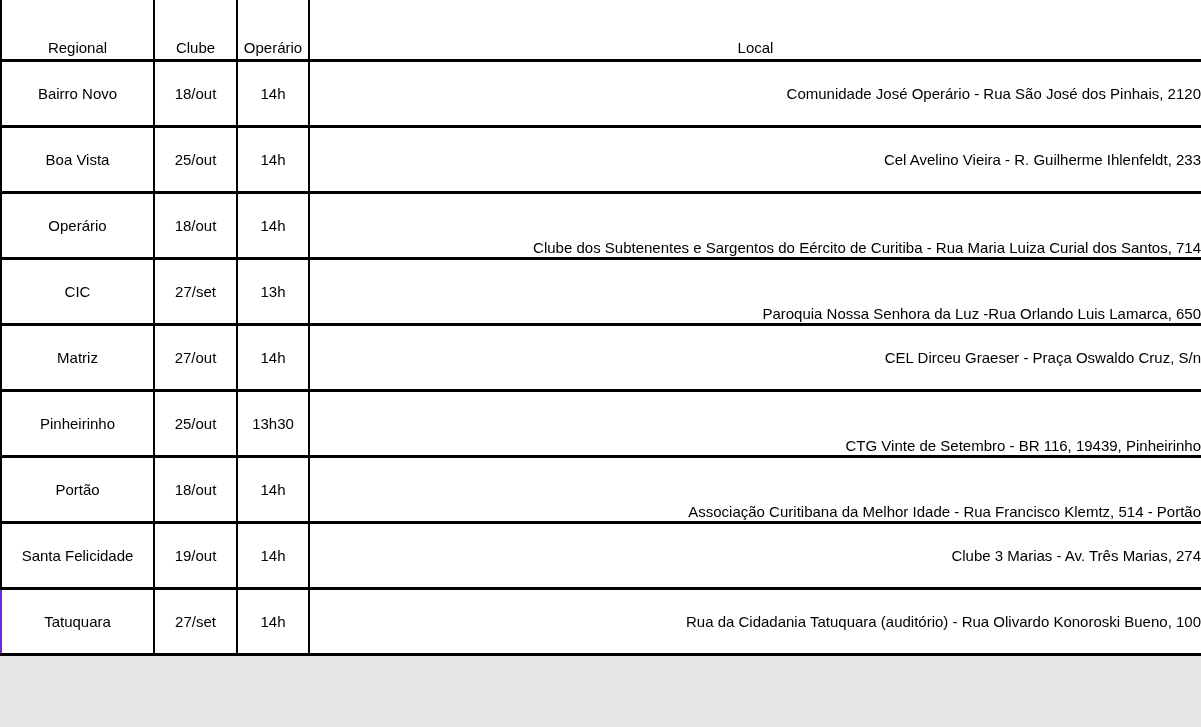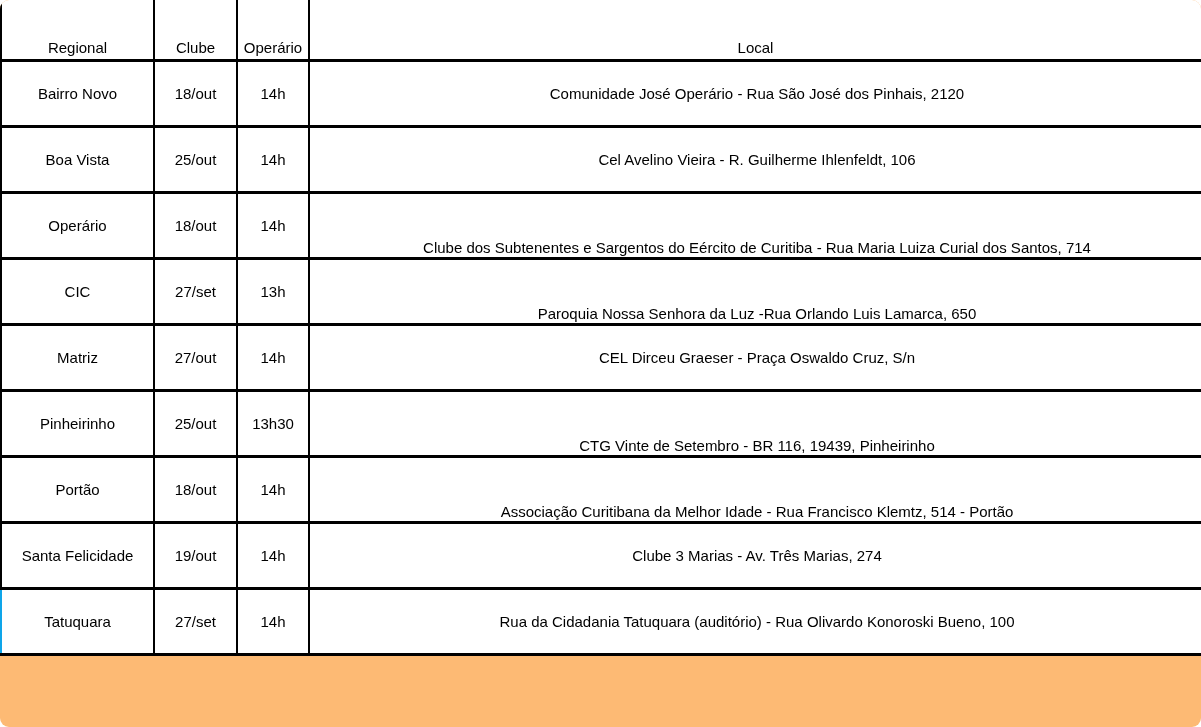--- a/index.html
+++ b/index.html
@@ -4,22 +4,21 @@
 <style>
   html, body {
     margin: 0;
     padding: 0;
     background: #ffffff;
   }
   .table-wrap {
     width: 1201px;
     height: 727px;
     overflow: hidden;
-    background: #fdba74;
-    border-radius: 9px;
+    background: #e5e5e5;
   }
   table.schedule {
     border-collapse: collapse;
     table-layout: fixed;
     width: 1201px;
     font-family: "Liberation Sans", "DejaVu Sans", sans-serif;
     font-size: 15px;
     color: #000000;
   }
   table.schedule td {
@@ -42,34 +41,34 @@
     padding-bottom: 3px;
   }
   tr.data-row {
     height: 66px;
   }
   
   td.col-first {
     border-left: none;
   }
   tr.left-edge td.col-first {
-    border-left: 2px solid #0ea5e9;
+    border-left: 2px solid #6d28d9;
   }
   
   td.col-local {
     border-right: 3px solid #000000;
   }
   tr.data-row td.col-first,
   tr.data-row td.col-data,
   tr.data-row td.col-horario {
     text-align: center;
     vertical-align: middle;
   }
   tr.data-row td.col-local {
-    text-align: center;
+    text-align: right;
     vertical-align: middle;
     padding-left: 3px;
   }
   tr.data-row.local-bottom td.col-local {
     vertical-align: bottom;
     padding-bottom: 1px;
   }
 </style>
 </head>
 <body>
@@ -94,21 +93,21 @@
         <td class="col-first">Bairro Novo</td>
         <td class="col-data">18/out</td>
         <td class="col-horario">14h</td>
         <td class="col-local">Comunidade José Operário - Rua São José dos Pinhais, 2120</td>
       </tr>
 
       <tr class="data-row">
         <td class="col-first">Boa Vista</td>
         <td class="col-data">25/out</td>
         <td class="col-horario">14h</td>
-        <td class="col-local">Cel Avelino Vieira - R. Guilherme Ihlenfeldt, 106</td>
+        <td class="col-local">Cel Avelino Vieira - R. Guilherme Ihlenfeldt, 233</td>
       </tr>
 
       <tr class="data-row local-bottom">
         <td class="col-first">Operário</td>
         <td class="col-data">18/out</td>
         <td class="col-horario">14h</td>
         <td class="col-local">Clube dos Subtenentes e Sargentos do Eército de Curitiba - Rua Maria Luiza Curial dos Santos, 714</td>
       </tr>
 
 

